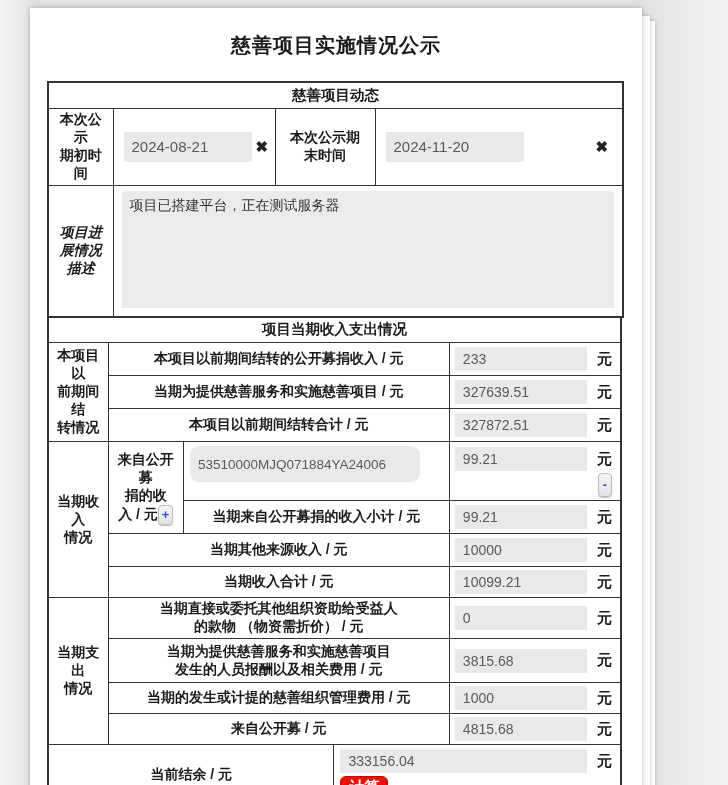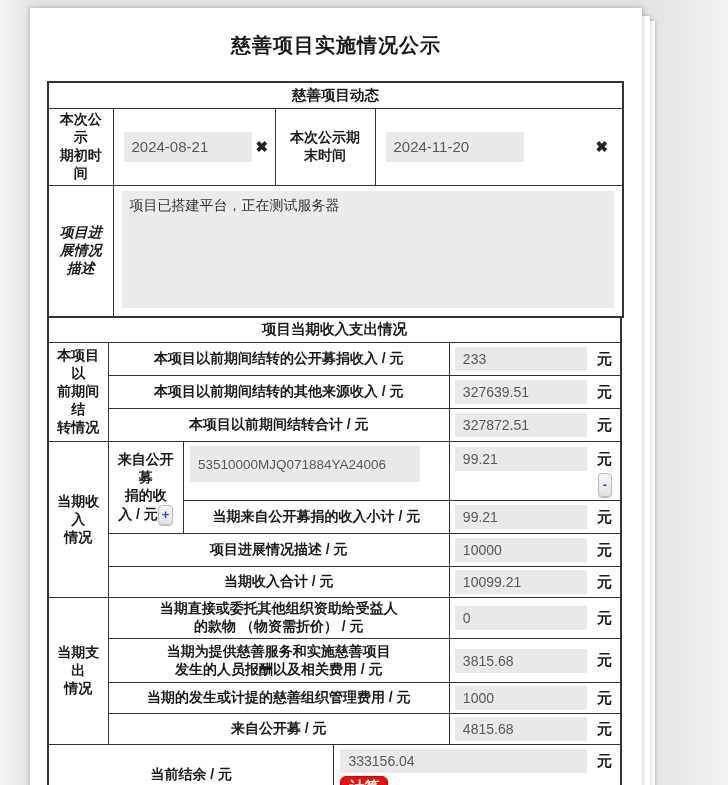--- a/index.html
+++ b/index.html
@@ -51,21 +51,21 @@
 
   
   .m-row td { height: 33px; }
   .value-cell { padding: 3px 8px 3px 5px; }
   .value-line { display: flex; align-items: center; gap: 10px; }
   .value-input { flex: 1; min-width: 0; height: 24px; font-size: 14px; }
   .unit { font-size: 15px; font-weight: bold; color: #1a1a1a; }
 
   .org-row td { height: 48px; }
   .org-cell { text-align: left; padding: 4px 6px; vertical-align: top; }
-  .org-input { width: 230px; height: 36px; font-size: 13.5px; }
+  .org-input { width: 230px; height: 36px; font-size: 13.5px; border-radius: 9px; }
   .mini-btn { background: linear-gradient(#f6f6f6, #e3e3e3); border: 1px solid #bbb;
     border-radius: 4px; color: #1f4fd8; font-weight: bold; font-size: 13px;
     line-height: 13px; padding: 2px 3px 3px; cursor: pointer;
     box-shadow: 0 1px 1px rgba(0,0,0,.25); font-family: "Liberation Sans", sans-serif; }
   .minus-wrap { display: flex; justify-content: flex-end; margin-top: 2px; }
   .minus-btn { padding: 4px 4px 5px; }
 
   .two-line td { height: 40px; }
   .two-line2 td { height: 44px; }
   .short td { height: 30px; }
@@ -145,21 +145,21 @@
 转情况</td>
         <td colspan="3">本项目以前期间结转的公开募捐收入 / 元</td>
         <td class="value-cell">
           <div class="value-line">
             <input class="g-input value-input" value="233" style="">
             <span class="unit">元</span>
           </div>
         </td>
       </tr>
       <tr class="m-row">
-        <td colspan="3">本项目以前期间结转的其他来源收入 / 元</td>
+        <td colspan="3">当期为提供慈善服务和实施慈善项目 / 元</td>
         <td class="value-cell">
           <div class="value-line">
             <input class="g-input value-input" value="327639.51" style="">
             <span class="unit">元</span>
           </div>
         </td>
       </tr>
       <tr class="m-row">
         <td colspan="3">本项目以前期间结转合计 / 元</td>
         <td class="value-cell">
@@ -192,21 +192,21 @@
       <tr class="m-row">
         <td colspan="2">当期来自公开募捐的收入小计 / 元</td>
         <td class="value-cell">
           <div class="value-line">
             <input class="g-input value-input" value="99.21" style="">
             <span class="unit">元</span>
           </div>
         </td>
       </tr>
       <tr class="m-row">
-        <td colspan="3">项目进展情况描述  / 元</td>
+        <td colspan="3">当期其他来源收入  / 元</td>
         <td class="value-cell">
           <div class="value-line">
             <input class="g-input value-input" value="10000" style="">
             <span class="unit">元</span>
           </div>
         </td>
       </tr>
       <tr class="total-row">
         <td colspan="3">当期收入合计 / 元</td>
         <td class="value-cell">

